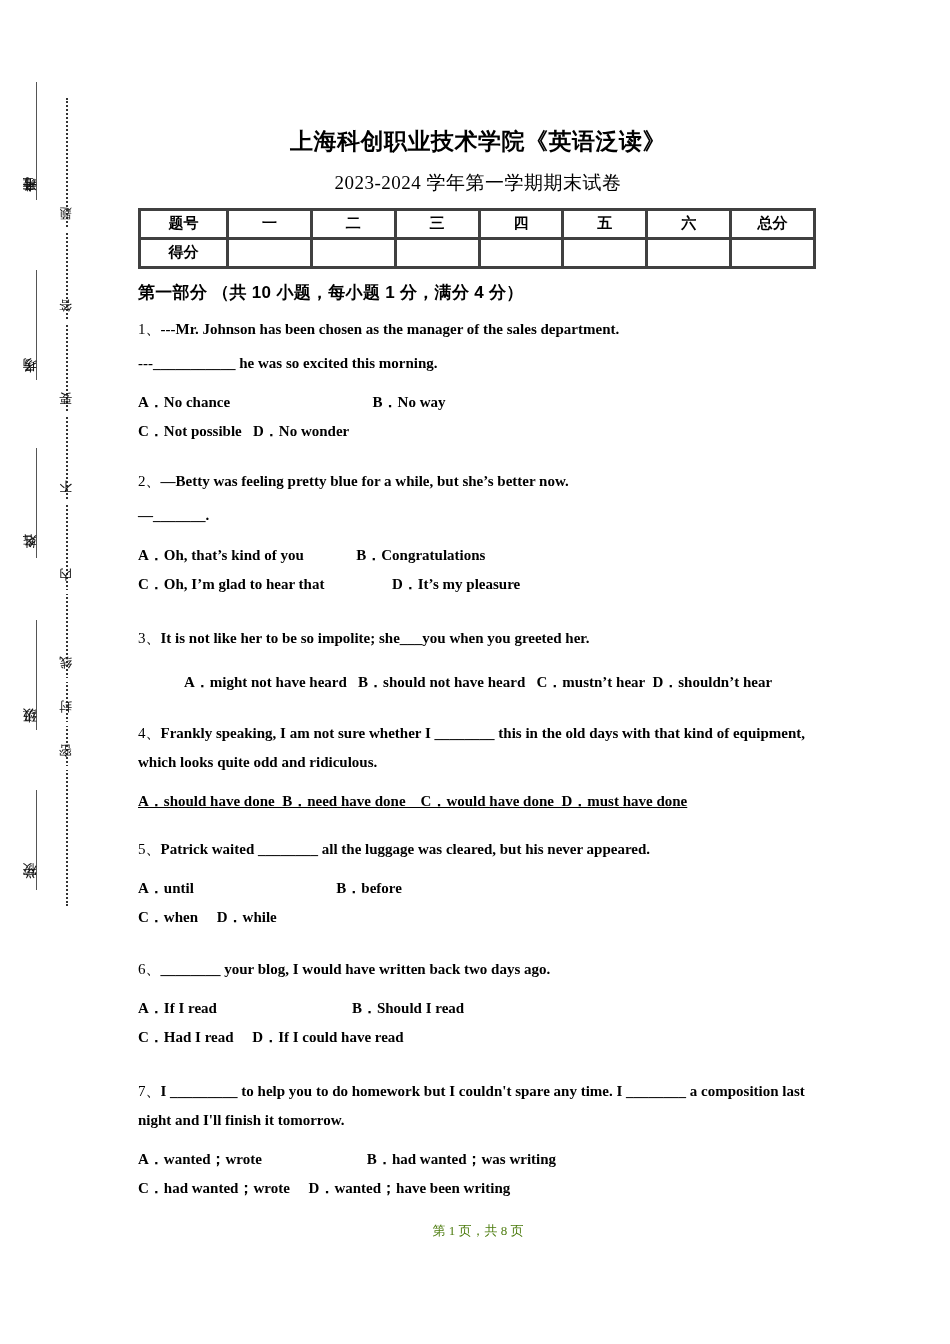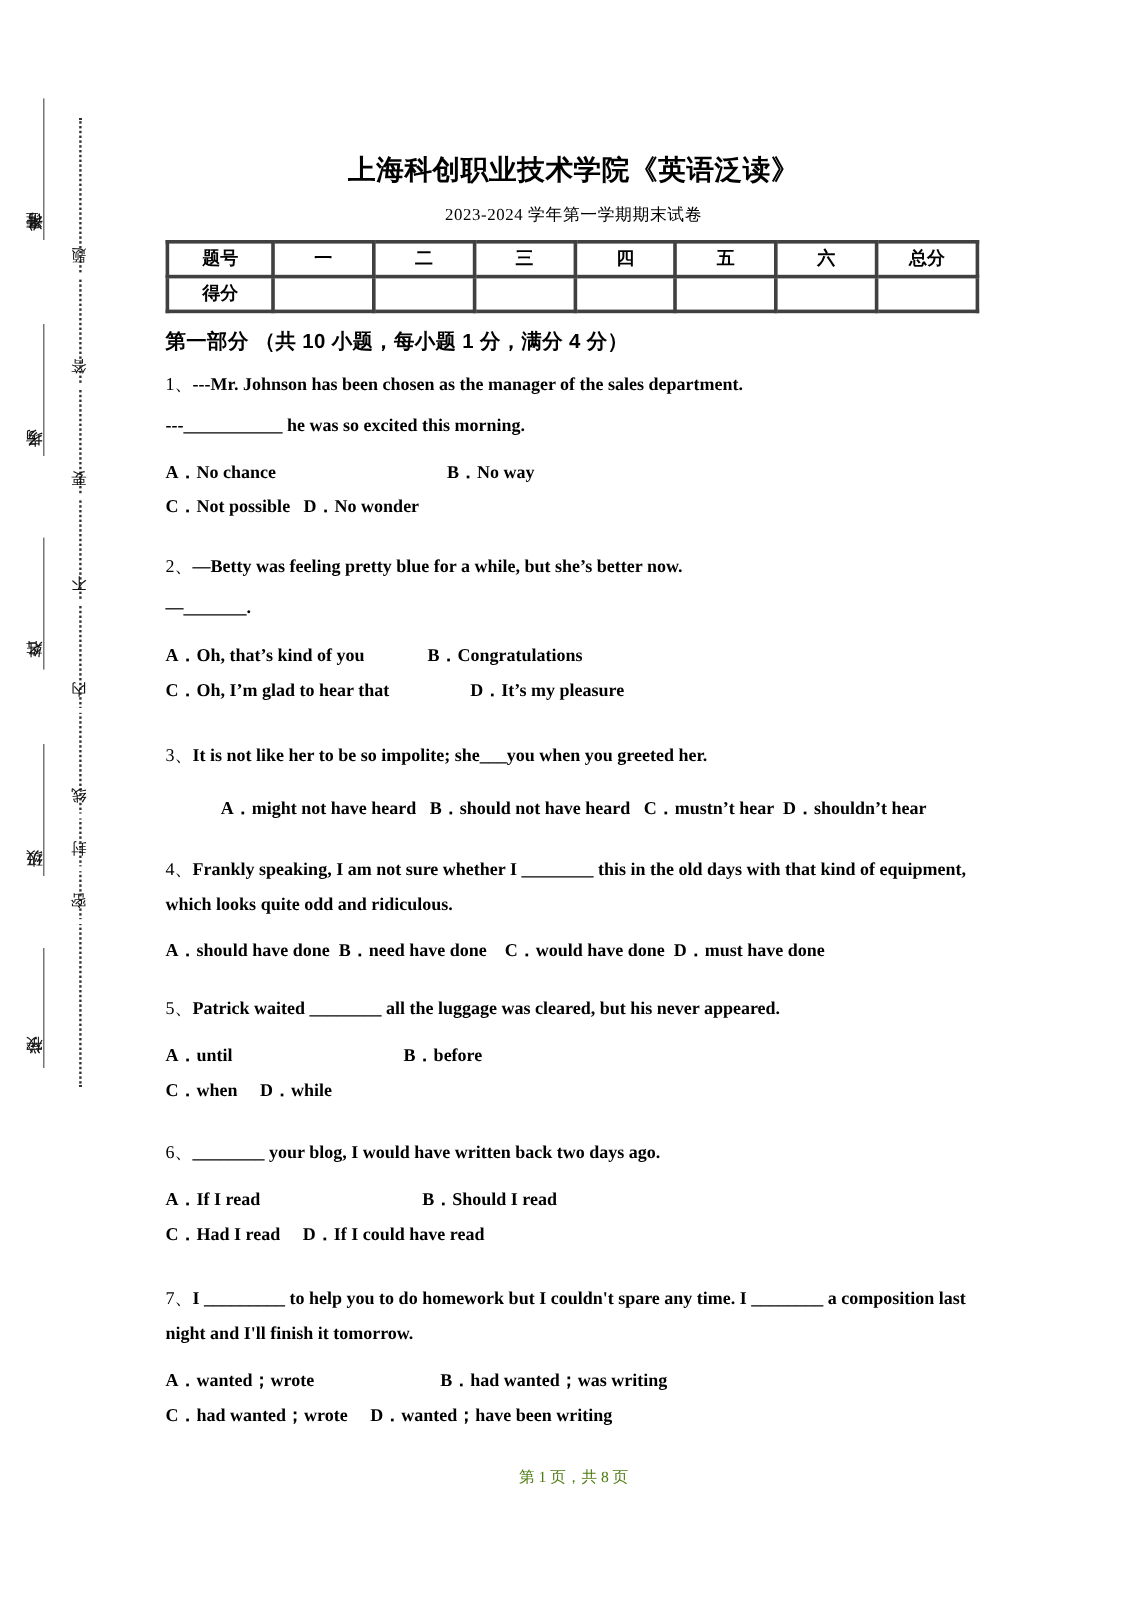--- a/index.html
+++ b/index.html
@@ -79,21 +79,21 @@
     font-size: 23px;
     font-weight: bold;
     font-family: "Liberation Sans", "DejaVu Sans", sans-serif;
     margin: 0;
     padding-top: 128px;
     letter-spacing: 0.5px;
     line-height: 1.2;
   }
   .doc-subtitle {
     text-align: center;
-    font-size: 14px;
+    font-size: 19px;
     font-weight: normal;
     margin: 0;
     padding-top: 14px;
     padding-bottom: 10px;
     letter-spacing: 0.5px;
   }
 
   
   table.score-table {
     border-collapse: collapse;
@@ -235,21 +235,21 @@
       <p class="opt-line">C．Oh, I’m glad to hear that                  D．It’s my pleasure</p>
     </div>
 
     <div class="question-block" style="margin-top:30px;">
       <p class="q-line spaced"><span class="q-num">3、</span><span>It is not like her to be so impolite; she___you when you greeted her.</span></p>
       <p class="opt-line" style="padding-top:10px;text-align:center;">A．might not have heard   B．should not have heard   C．mustn’t hear  D．shouldn’t hear</p>
     </div>
 
     <div class="question-block" style="margin-top:25px;">
       <p class="q-line" style="line-height:1.95;"><span class="q-num">4、</span><span>Frankly speaking, I am not sure whether I ________ this in the old days with that kind of equipment, which looks quite odd and ridiculous.</span></p>
-      <p class="opt-line" style="padding-top:9px;">A．should have done  B．need have done    C．would have done  D．must have done</p>
+      <p class="opt-line" style="padding-top:9px;text-decoration:underline;">A．should have done  B．need have done    C．would have done  D．must have done</p>
     </div>
 
     <div class="question-block" style="margin-top:24px;">
       <p class="q-line spaced"><span class="q-num">5、</span><span>Patrick waited ________ all the luggage was cleared, but his never appeared.</span></p>
       <p class="opt-line">A．until                                      B．before</p>
       <p class="opt-line">C．when     D．while</p>
     </div>
 
     <div class="question-block" style="margin-top:28px;">
       <p class="q-line spaced"><span class="q-num">6、</span><span>________ your blog, I would have written back two days ago.</span></p>

